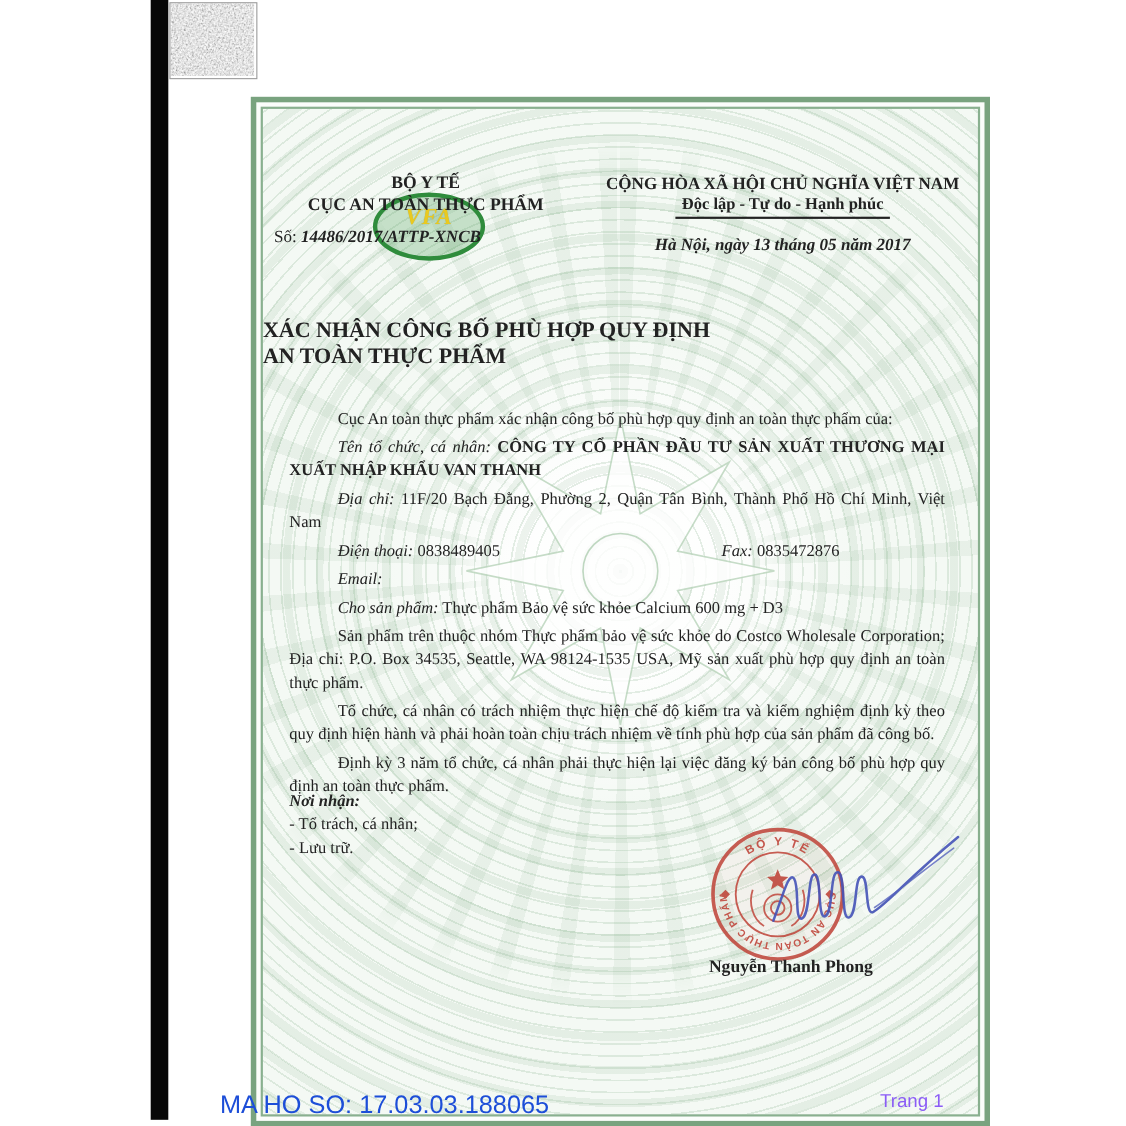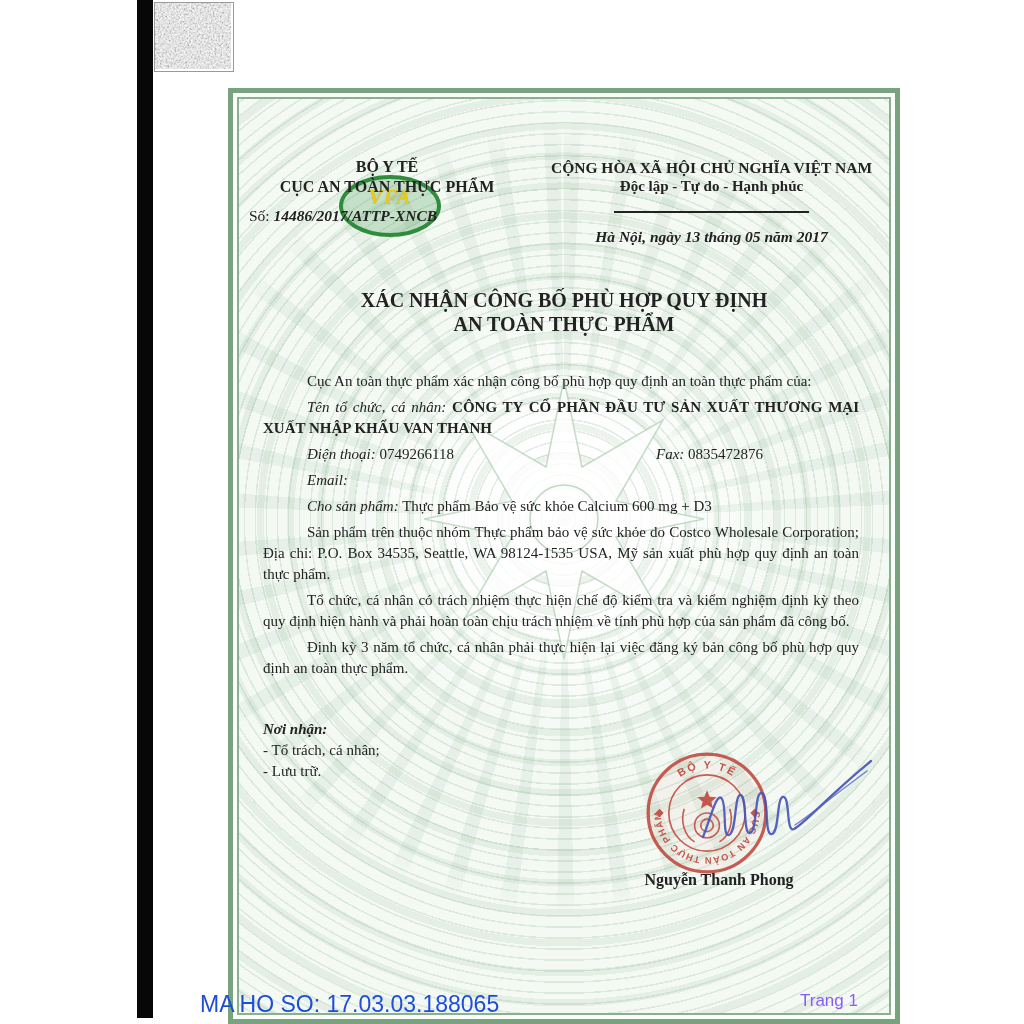--- a/index.html
+++ b/index.html
@@ -33,25 +33,25 @@
   .hdr-left{position:absolute;left:28px;top:58px;width:240px;text-align:center;font-weight:bold;font-size:16px;line-height:1.25;}
   .hdr-so{position:absolute;left:10px;top:108px;width:250px;text-align:left;font-size:15.5px;font-weight:normal;}
   .hdr-so .num{font-style:italic;font-weight:bold;}
   .vfa{position:absolute;left:100px;top:76px;width:102px;height:62px;border:4px solid #2f8c3c;border-radius:50%;
        background:rgba(90,165,100,0.30);box-sizing:border-box;z-index:1;}
   .vfa span{position:absolute;left:0;right:0;top:6px;text-align:center;font-family:Liberation Serif, serif;
        font-style:italic;font-weight:bold;font-size:21px;color:#e9c91f;text-shadow:0 0 1px #9a7;letter-spacing:1px;}
   .hdr-left-wrap,.hdr-so{z-index:2;}
   .hdr-right{position:absolute;left:300px;top:60px;width:345px;text-align:center;}
   .hdr-right .country{font-weight:bold;font-size:15.5px;}
-  .hdr-right .motto{display:inline-block;font-weight:bold;font-size:15px;border-bottom:2px solid #222;padding:1px 6px 16px;}
+  .hdr-right .motto{display:inline-block;font-weight:bold;font-size:15px;border-bottom:2px solid #222;padding:1px 6px 2px;}
   .hdr-right .dateline{margin-top:15px;font-weight:bold;font-style:italic;font-size:15.5px;}
 
   
-  .doc-title{position:absolute;left:0;top:190px;width:100%;text-align:center;font-weight:bold;font-size:20px;line-height:1.18;}
+  .doc-title{position:absolute;left:0;top:190px;width:100%;text-align:left;font-weight:bold;font-size:20px;line-height:1.18;}
 
   
   .body-text{position:absolute;left:24px;top:272px;width:596px;font-size:15px;line-height:21px;text-align:justify;}
   .body-text p{margin:0 0 5px 0;text-indent:44px;}
   .lbl{font-style:italic;}
   .org-name{font-weight:bold;}
   .phone-row{position:relative;}
   .fax-part{position:absolute;left:349px;top:0;}
 
   
@@ -120,21 +120,22 @@
         </div>
 
         <div class="doc-title">
           <div>XÁC NHẬN CÔNG BỐ PHÙ HỢP QUY ĐỊNH</div>
           <div>AN TOÀN THỰC PHẨM</div>
         </div>
 
         <div class="body-text">
           <p>Cục An toàn thực phẩm xác nhận công bố phù hợp quy định an toàn thực phẩm của:</p>
           <p><span class="lbl">Tên tổ chức, cá nhân:</span> <span class="org-name">CÔNG TY CỔ PHẦN ĐẦU TƯ SẢN XUẤT THƯƠNG MẠI XUẤT NHẬP KHẨU VAN THANH</span></p>
-          <p class="phone-row"><span class="lbl">Điện thoại:</span> <span>0749266118</span><span class="fax-part"><span class="lbl">Fax:</span> <span>0835472876</span></span></p>
+          <p><span class="lbl">Địa chỉ:</span> <span>11F/20 Bạch Đằng, Phường 2, Quận Tân Bình, Thành Phố Hồ Chí Minh, Việt Nam</span></p>
+          <p class="phone-row"><span class="lbl">Điện thoại:</span> <span>0838489405</span><span class="fax-part"><span class="lbl">Fax:</span> <span>0835472876</span></span></p>
           <p><span class="lbl">Email:</span></p>
           <p><span class="lbl">Cho sản phẩm:</span> <span>Thực phẩm Bảo vệ sức khỏe Calcium 600 mg + D3</span></p>
           <p>Sản phẩm trên thuộc nhóm Thực phẩm bảo vệ sức khỏe do Costco Wholesale Corporation; Địa chỉ: P.O. Box 34535, Seattle, WA 98124-1535 USA, Mỹ sản xuất phù hợp quy định an toàn thực phẩm.</p>
           <p>Tổ chức, cá nhân có trách nhiệm thực hiện chế độ kiểm tra và kiểm nghiệm định kỳ theo quy định hiện hành và phải hoàn toàn chịu trách nhiệm về tính phù hợp của sản phẩm đã công bố.</p>
           <p>Định kỳ 3 năm tổ chức, cá nhân phải thực hiện lại việc đăng ký bản công bố phù hợp quy định an toàn thực phẩm.</p>
         </div>
 
         <div class="recipients">
           <div class="head">Nơi nhận:</div>
           <div>- Tổ trách, cá nhân;</div>

